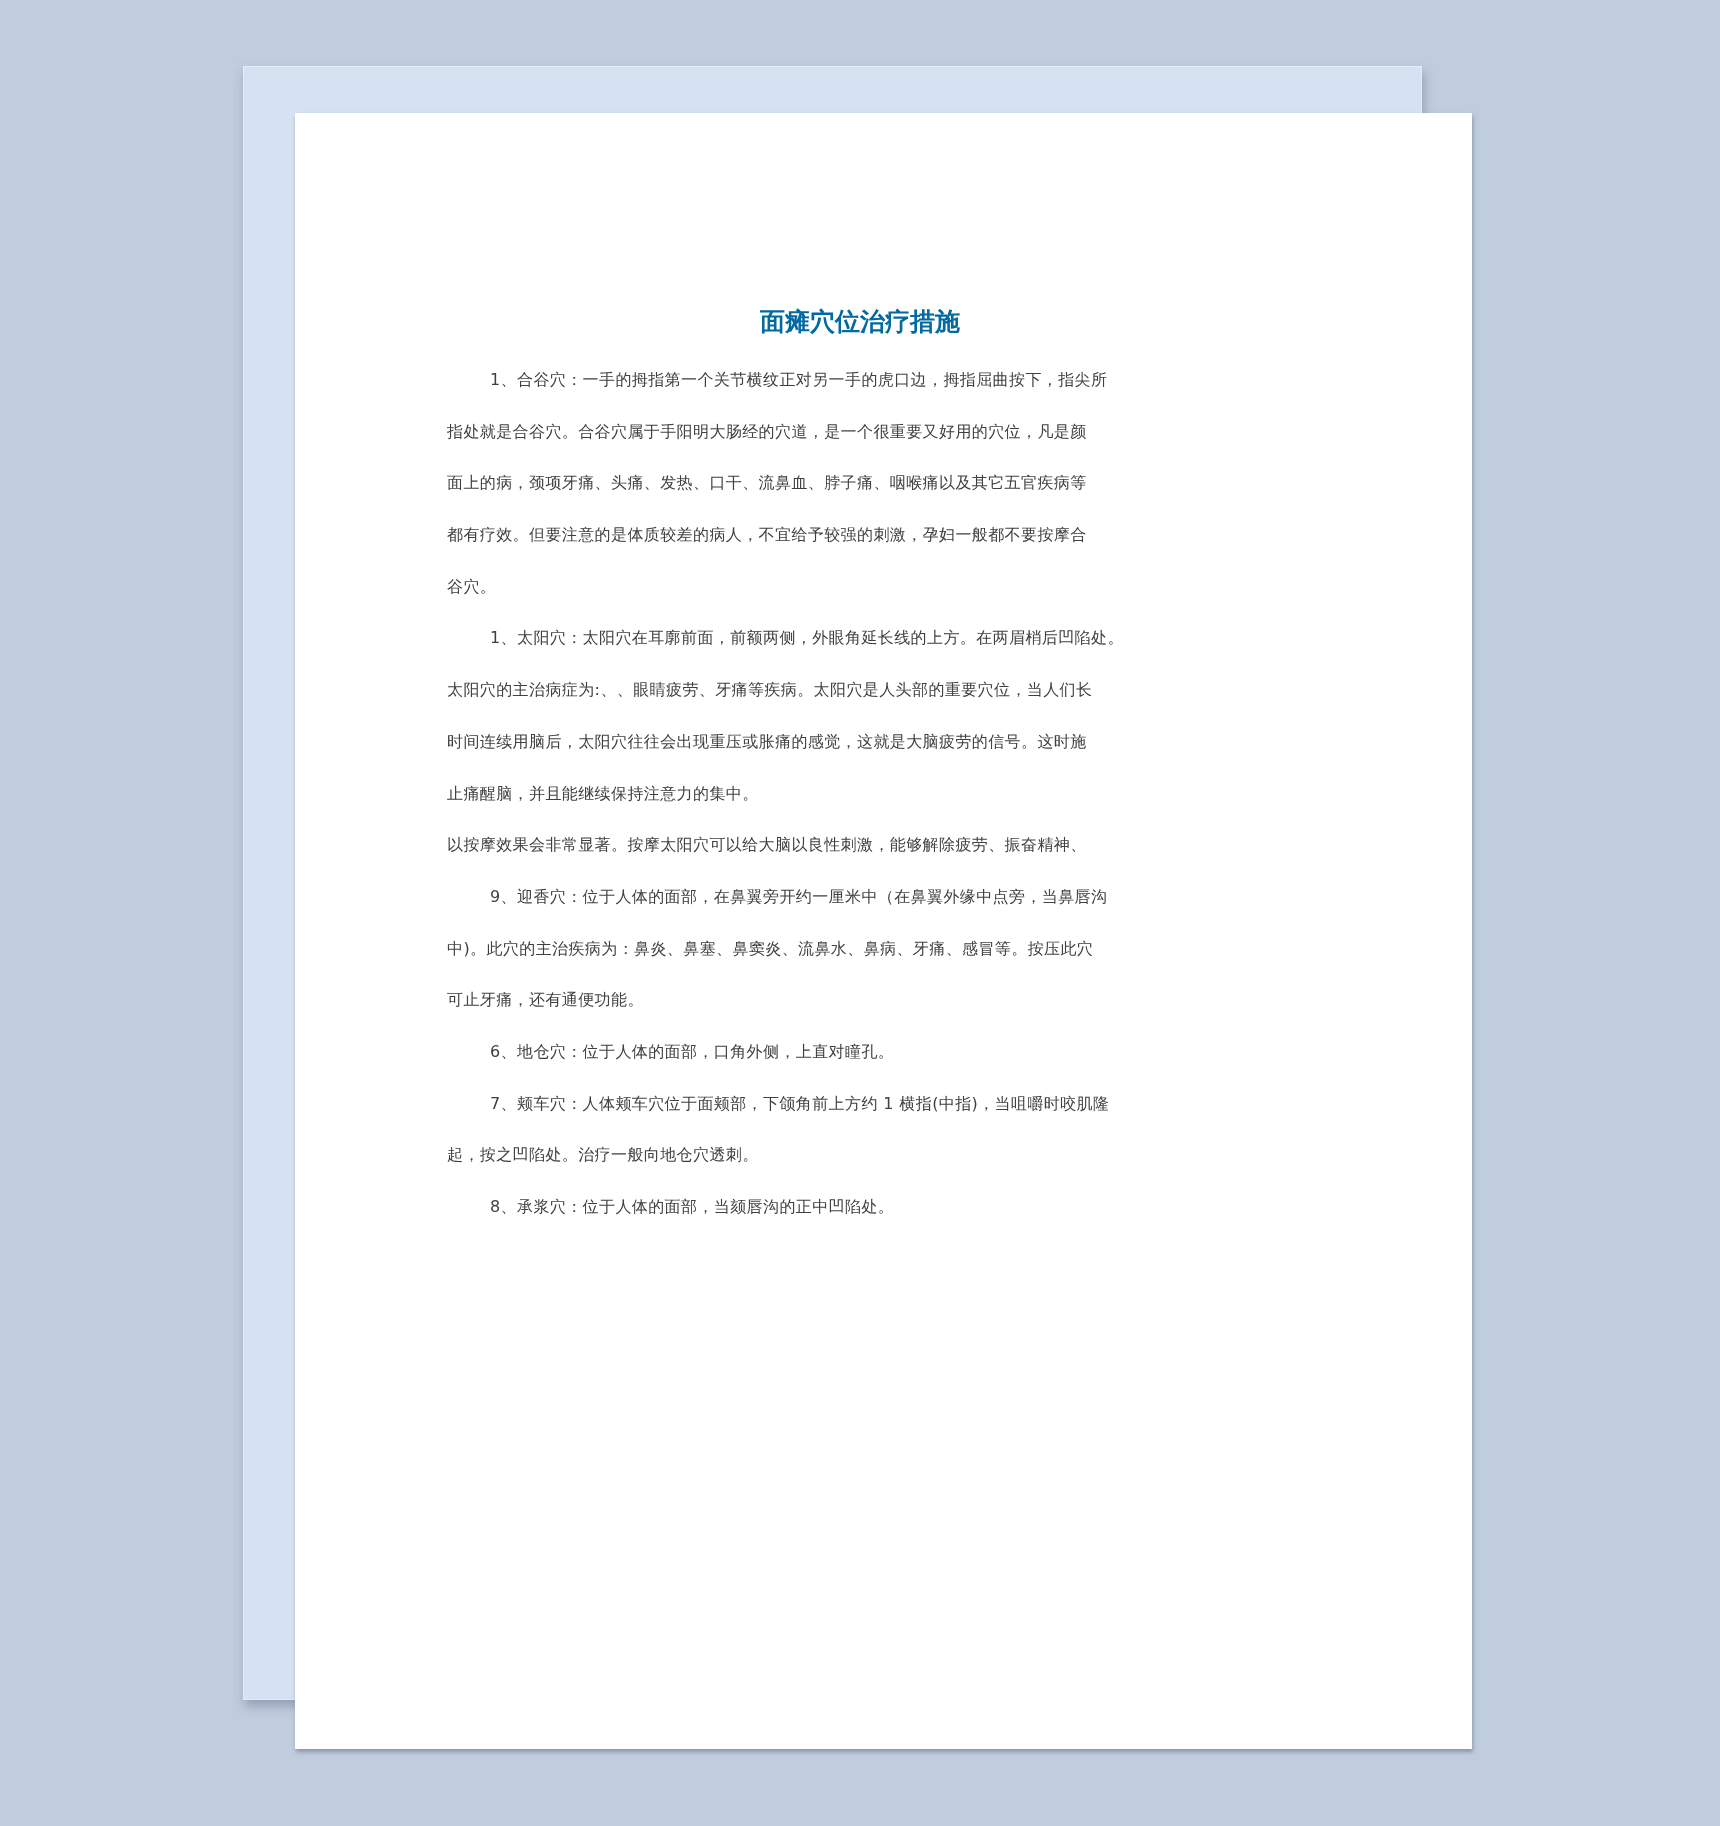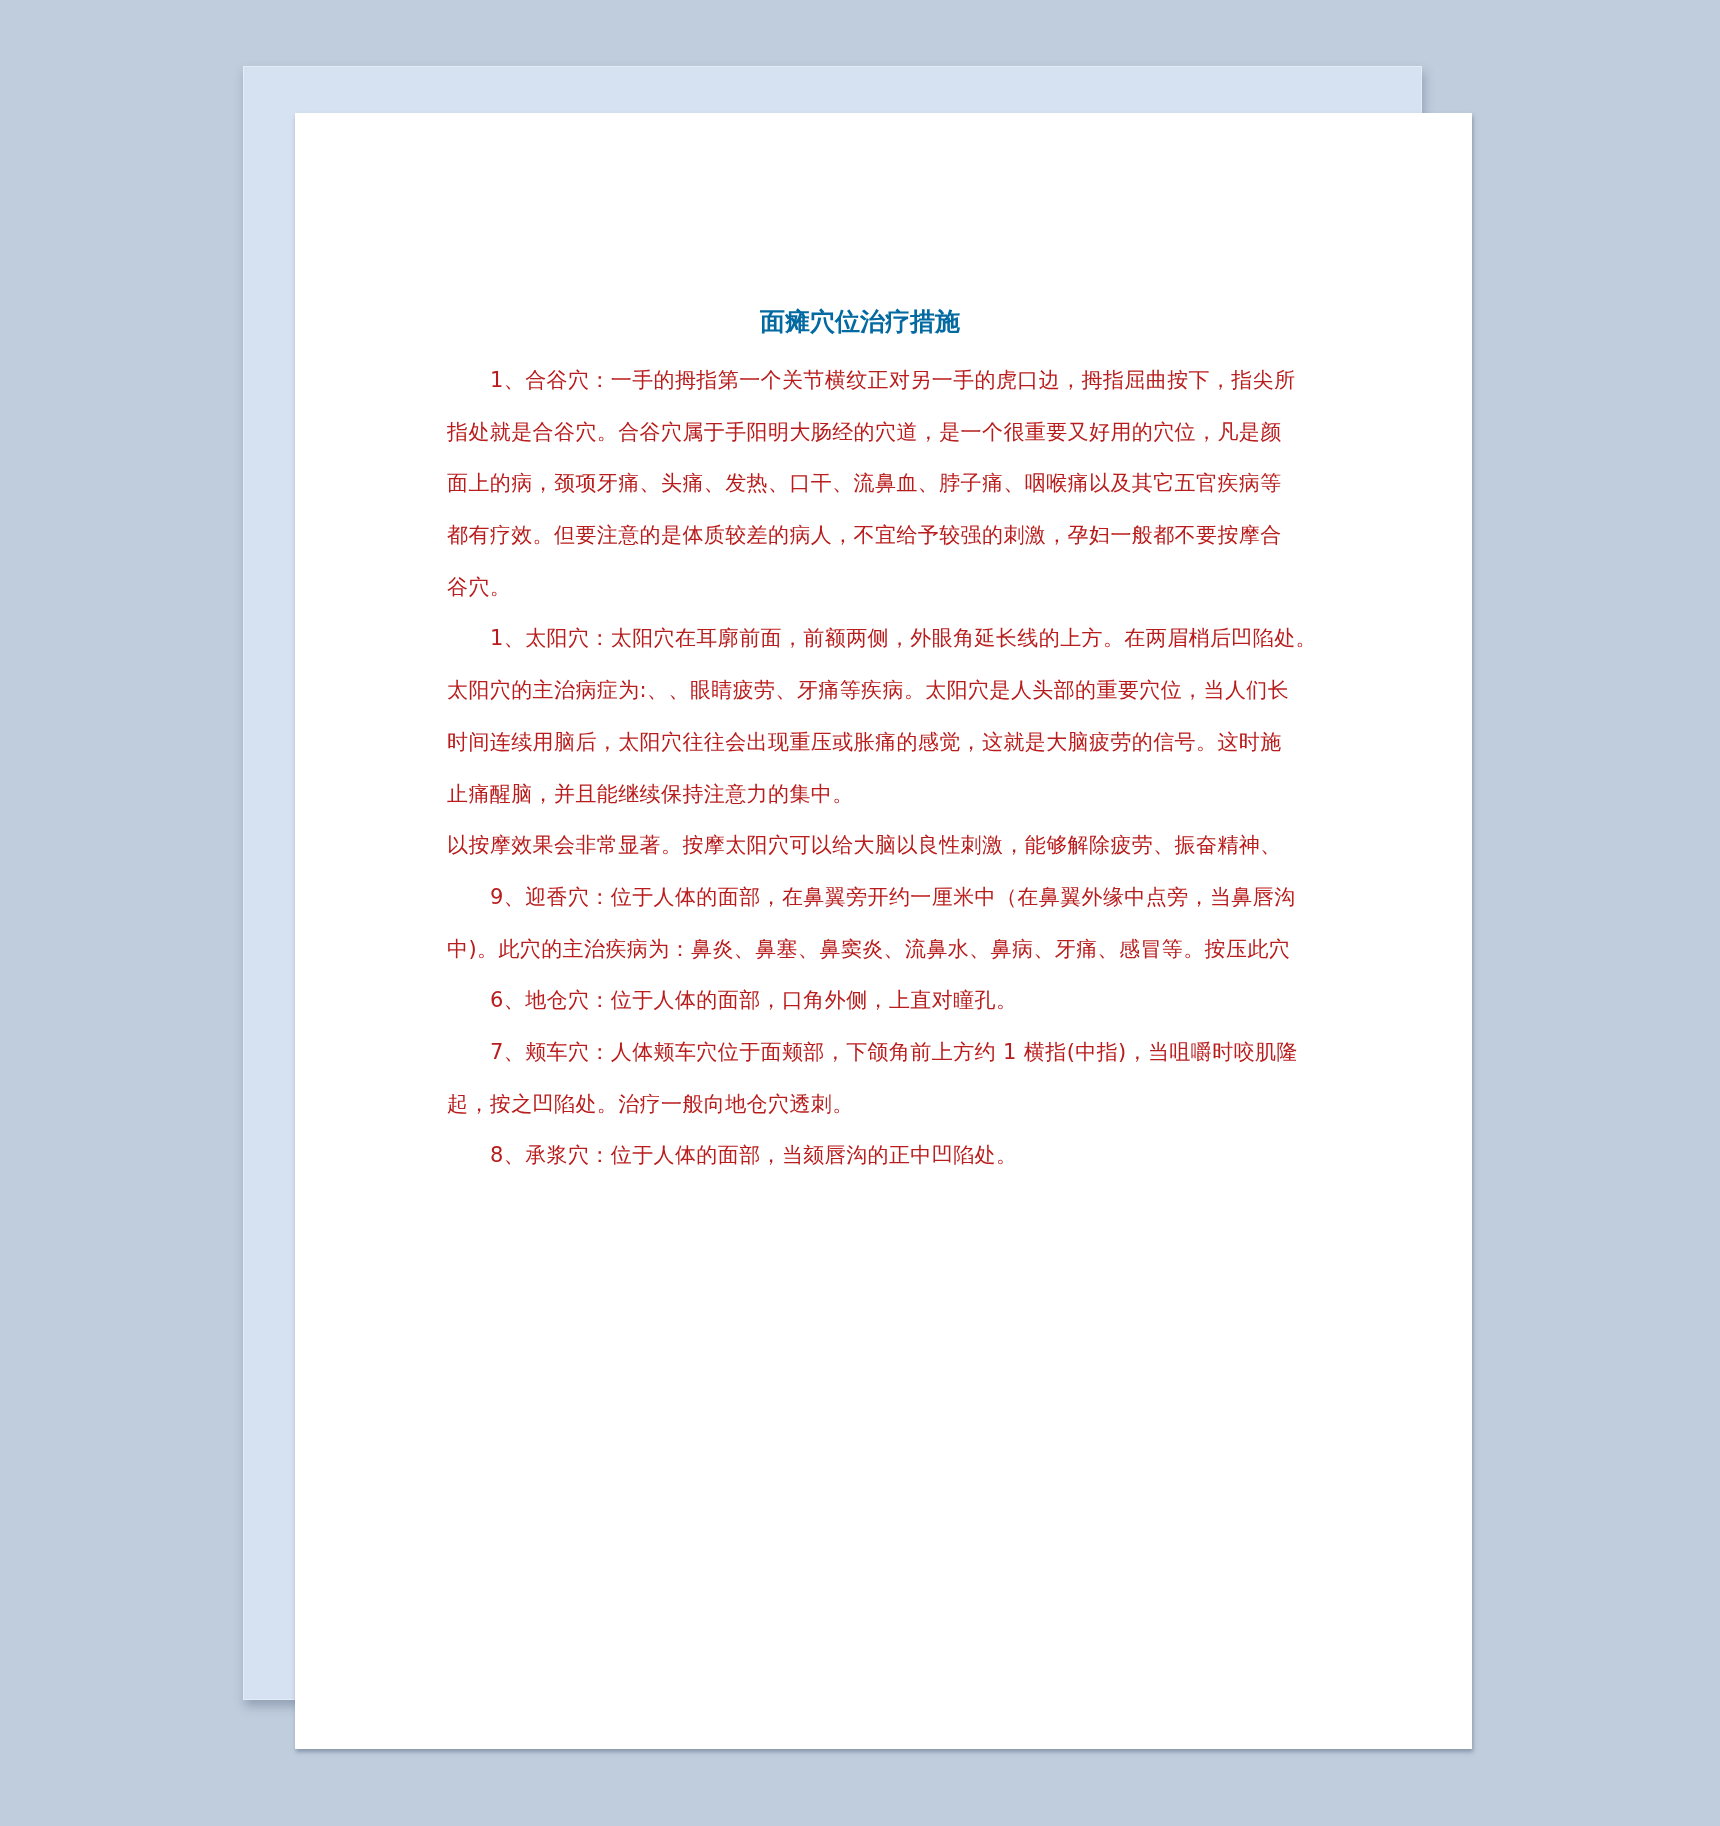--- a/index.html
+++ b/index.html
@@ -54,22 +54,22 @@
     width: 880px;
   }
   .para {
     margin: 0;
     padding: 0;
   }
   .line {
     display: block;
     height: 51.7px;
     line-height: 36px;
-    font-size: 21px;
-    color: #b91c1c;
+    font-size: 16px;
+    color: #404040;
     white-space: nowrap;
     letter-spacing: 0.4px;
   }
   .line.indent {
     padding-left: 43px;
   }
 </style>
 </head>
 <body>
 
@@ -90,20 +90,21 @@
   <div class="para">
     <span class="line indent">1、太阳穴：太阳穴在耳廓前面，前额两侧，外眼角延长线的上方。在两眉梢后凹陷处。</span>
     <span class="line">太阳穴的主治病症为:、、眼睛疲劳、牙痛等疾病。太阳穴是人头部的重要穴位，当人们长</span>
     <span class="line">时间连续用脑后，太阳穴往往会出现重压或胀痛的感觉，这就是大脑疲劳的信号。这时施</span>
     <span class="line">止痛醒脑，并且能继续保持注意力的集中。</span>
     <span class="line">以按摩效果会非常显著。按摩太阳穴可以给大脑以良性刺激，能够解除疲劳、振奋精神、</span>
   </div>
   <div class="para">
     <span class="line indent">9、迎香穴：位于人体的面部，在鼻翼旁开约一厘米中（在鼻翼外缘中点旁，当鼻唇沟</span>
     <span class="line">中)。此穴的主治疾病为：鼻炎、鼻塞、鼻窦炎、流鼻水、鼻病、牙痛、感冒等。按压此穴</span>
+    <span class="line">可止牙痛，还有通便功能。</span>
   </div>
   <div class="para">
     <span class="line indent">6、地仓穴：位于人体的面部，口角外侧，上直对瞳孔。</span>
   </div>
   <div class="para">
     <span class="line indent">7、颊车穴：人体颊车穴位于面颊部，下颌角前上方约 1 横指(中指)，当咀嚼时咬肌隆</span>
     <span class="line">起，按之凹陷处。治疗一般向地仓穴透刺。</span>
   </div>
   <div class="para">
     <span class="line indent">8、承浆穴：位于人体的面部，当颏唇沟的正中凹陷处。</span>

